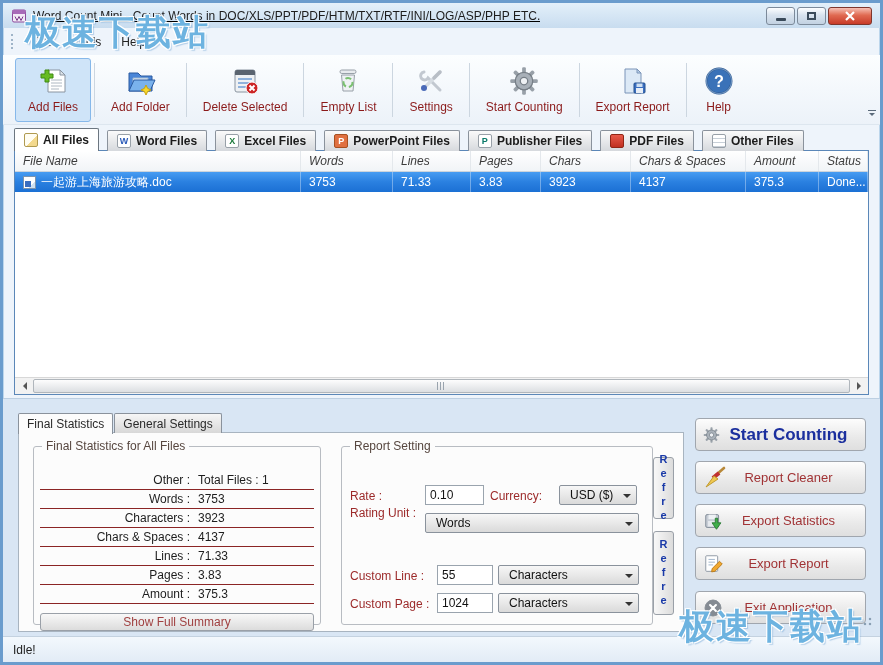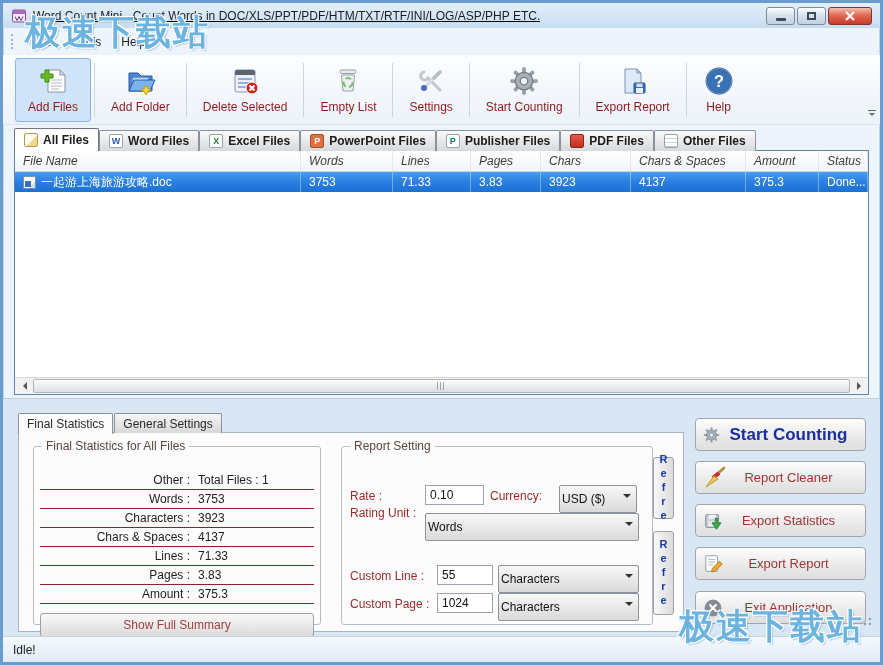--- a/index.html
+++ b/index.html
@@ -34,21 +34,21 @@
   .tbtn.active{ background:#cfe4f8; border-color:#86b8ea; }
   .sep{ width:1px; height:54px; background:#ccd6e0; margin:0 3px; }
   .ticn{ width:32px; height:32px; display:flex; align-items:center; justify-content:center; }
   .tb-overflow{ margin-left:auto; margin-right:2px; align-self:flex-end; width:12px; height:16px; cursor:pointer;}
   .tb-overflow i{ display:block; width:8px; border-top:1px solid #5a6a7a; margin:2px auto 3px;}
   .tb-overflow i:after{ content:""; display:block; margin:2px auto 0; width:0; height:0;
     border:3px solid transparent; border-top-color:#5a6a7a; }
 
   
   .ftabs{ position:absolute; top:125px; left:11px; display:flex; align-items:flex-end; z-index:3;}
-  .ftab{ height:21px; display:flex; align-items:center; padding:0 9px; margin-right:0; cursor:pointer;
+  .ftab{ height:21px; display:flex; align-items:center; padding:0 9px; margin-right:8px; cursor:pointer;
     border:1px solid #8a929c; border-bottom:none; border-radius:2px 2px 0 0;
     background:linear-gradient(#fafafa,#d6d9dd); font-size:12px; font-weight:bold; color:#1c1c1c; white-space:nowrap;}
   .ftab.active{ height:23px; background:#fff; border-color:#6c7680; }
   .ti{ width:14px; height:14px; border-radius:2px; margin-right:5px; display:inline-flex; align-items:center;
     justify-content:center; font:bold 9px "Liberation Sans",sans-serif; flex:0 0 auto; border:1px solid #98a0a8; background:#fff;}
   .ti-all{ background:linear-gradient(135deg,#fffdf2 55%,#f3d98e 55%); border-color:#b09a50;}
   .ti-word{ color:#2a5ab8; } .ti-word::before{ content:"W"; }
   .ti-excel{ color:#1a7a3a; } .ti-excel::before{ content:"X"; }
   .ti-ppt{ background:#e07040; border-color:#a85020; color:#fff;} .ti-ppt::before{ content:"P"; }
   .ti-pub{ color:#0a7a6a; } .ti-pub::before{ content:"P"; }
@@ -90,28 +90,28 @@
   .bpanel{ position:absolute; left:15px; top:33px; width:666px; height:200px; background:#fcfcfc;
     border:1px solid #a8b4c0; }
   .gbox{ position:absolute; border:1px solid #b8bcc2; border-radius:3px; background:#fcfcfc;}
   .gbox legend{ font-size:12px; color:#574740; margin-left:8px; padding:0 4px; }
   .gbox.stats{ left:14px; top:6px; width:288px; height:186px; }
   .gbox.report{ left:322px; top:6px; width:312px; height:186px; }
   .statrows{ position:absolute; left:6px; right:6px; top:18px; }
   .statrow{ height:19px; display:flex; align-items:center; border-bottom:1px solid #8b2525; font-size:12px; color:#1d1d1d;}
   .sl{ width:158px; text-align:right; padding-right:8px; white-space:nowrap;}
   .sv{ flex:1; white-space:nowrap;}
-  .summarybtn{ position:absolute; left:6px; right:6px; top:160px; height:24px; border:1px solid #9aa0a8; border-radius:3px;
+  .summarybtn{ position:absolute; left:6px; right:6px; top:160px; height:18px; border:1px solid #9aa0a8; border-radius:3px;
     background:linear-gradient(#f8f8f8,#dcdcdc); color:#a04040; font-size:12px; display:flex; align-items:center;
     justify-content:center; cursor:pointer;}
   .flabel{ position:absolute; font-size:12px; color:#9c2a2a; white-space:nowrap;}
   .inp{ position:absolute; height:20px; border:1px solid #9aa4ae; background:#fff; font-size:12px; padding:0 4px;
     font-family:"Liberation Sans",sans-serif; color:#111;}
-  .selbox{ position:absolute; height:28px; border:1px solid #8a929c; border-radius:2px; cursor:pointer;
-    background:linear-gradient(#f7f7f7,#dadada); display:flex; align-items:center; padding:0 16px 0 2px;
+  .selbox{ position:absolute; height:20px; border:1px solid #8a929c; border-radius:2px; cursor:pointer;
+    background:linear-gradient(#f7f7f7,#dadada); display:flex; align-items:center; padding:0 16px 0 10px;
     font-size:12px; color:#111; }
   .selbox span{ white-space:nowrap; overflow:hidden; }
   .selarr{ position:absolute; right:5px; top:8px; width:0; height:0; border:4px solid transparent; border-top-color:#333;}
   .refre{ position:absolute; width:21px; border:1px solid #9aa0a8; border-radius:3px; cursor:pointer;
     background:linear-gradient(90deg,#f8f8f8,#dcdcdc); color:#1a3aa8; font-weight:bold; font-size:11px;
     writing-mode:vertical-rl; text-orientation:upright; display:flex; align-items:center; justify-content:center;
     letter-spacing:2px;}
   .refre.r1{ left:634px; top:24px; height:62px;}
   .refre.r2{ left:634px; top:98px; height:84px;}
   .actions{ position:absolute; left:692px; top:0; width:171px; height:238px;}

